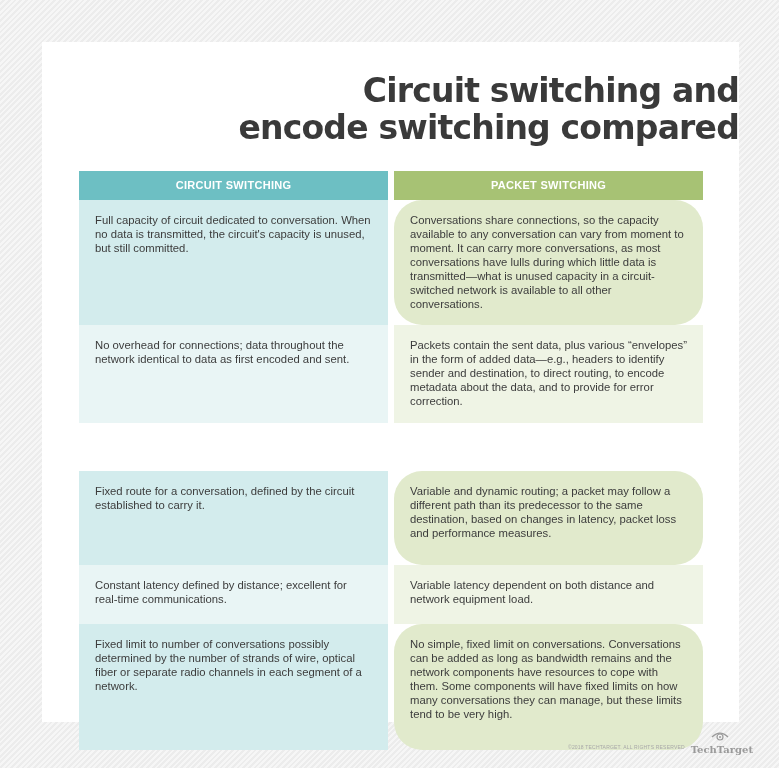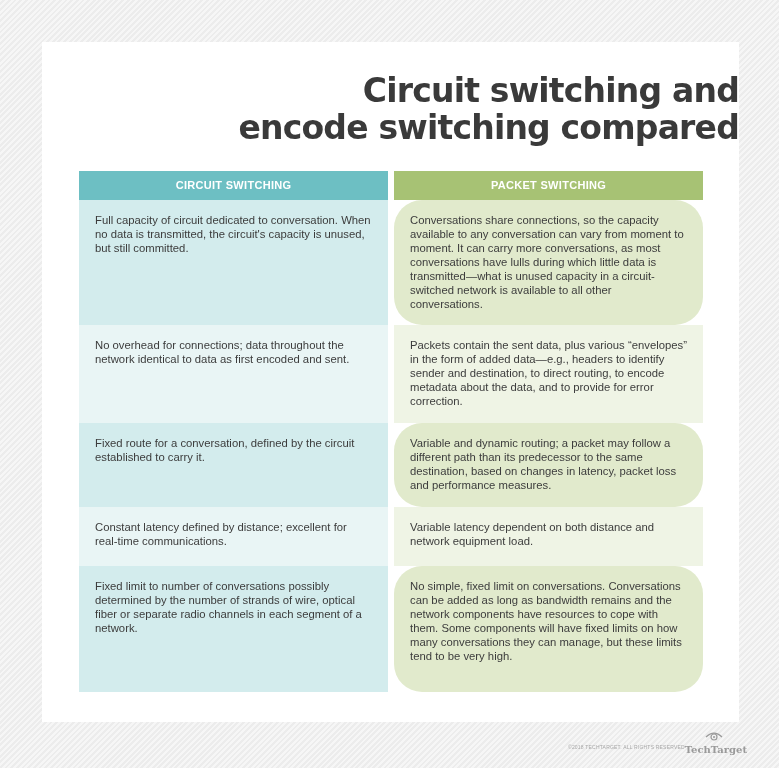--- a/index.html
+++ b/index.html
@@ -73,29 +73,30 @@
       font-size: 11.3px;
       line-height: 14px;
       color: #3c3c3c;
     }
     .circuit .cell.dark { background: #d3eced; }
     .circuit .cell.light { background: #e9f5f5; }
     .packet .cell.dark { background: #e1eacc; border-radius: 28px; }
     .packet .cell.light { background: #eff4e5; }
     .r1 { height: 125px; }
     .r2 { height: 98px; }
-    .r3 { height: 84px; }
+    .r3 { height: 94px; margin-top: 48px; }
     .r4 { height: 59px; }
     .r5 { height: 126px; }
     .footer {
       position: absolute;
       left: 568px;
       top: 738px;
       display: flex;
       align-items: center;
+      gap: 6px;
     }
     .copyright {
       font-size: 5px;
       color: #a8a8a8;
       letter-spacing: 0.2px;
     }
     .logo {
       position: relative;
       font-family: "DejaVu Serif", serif;
       font-size: 10px;

